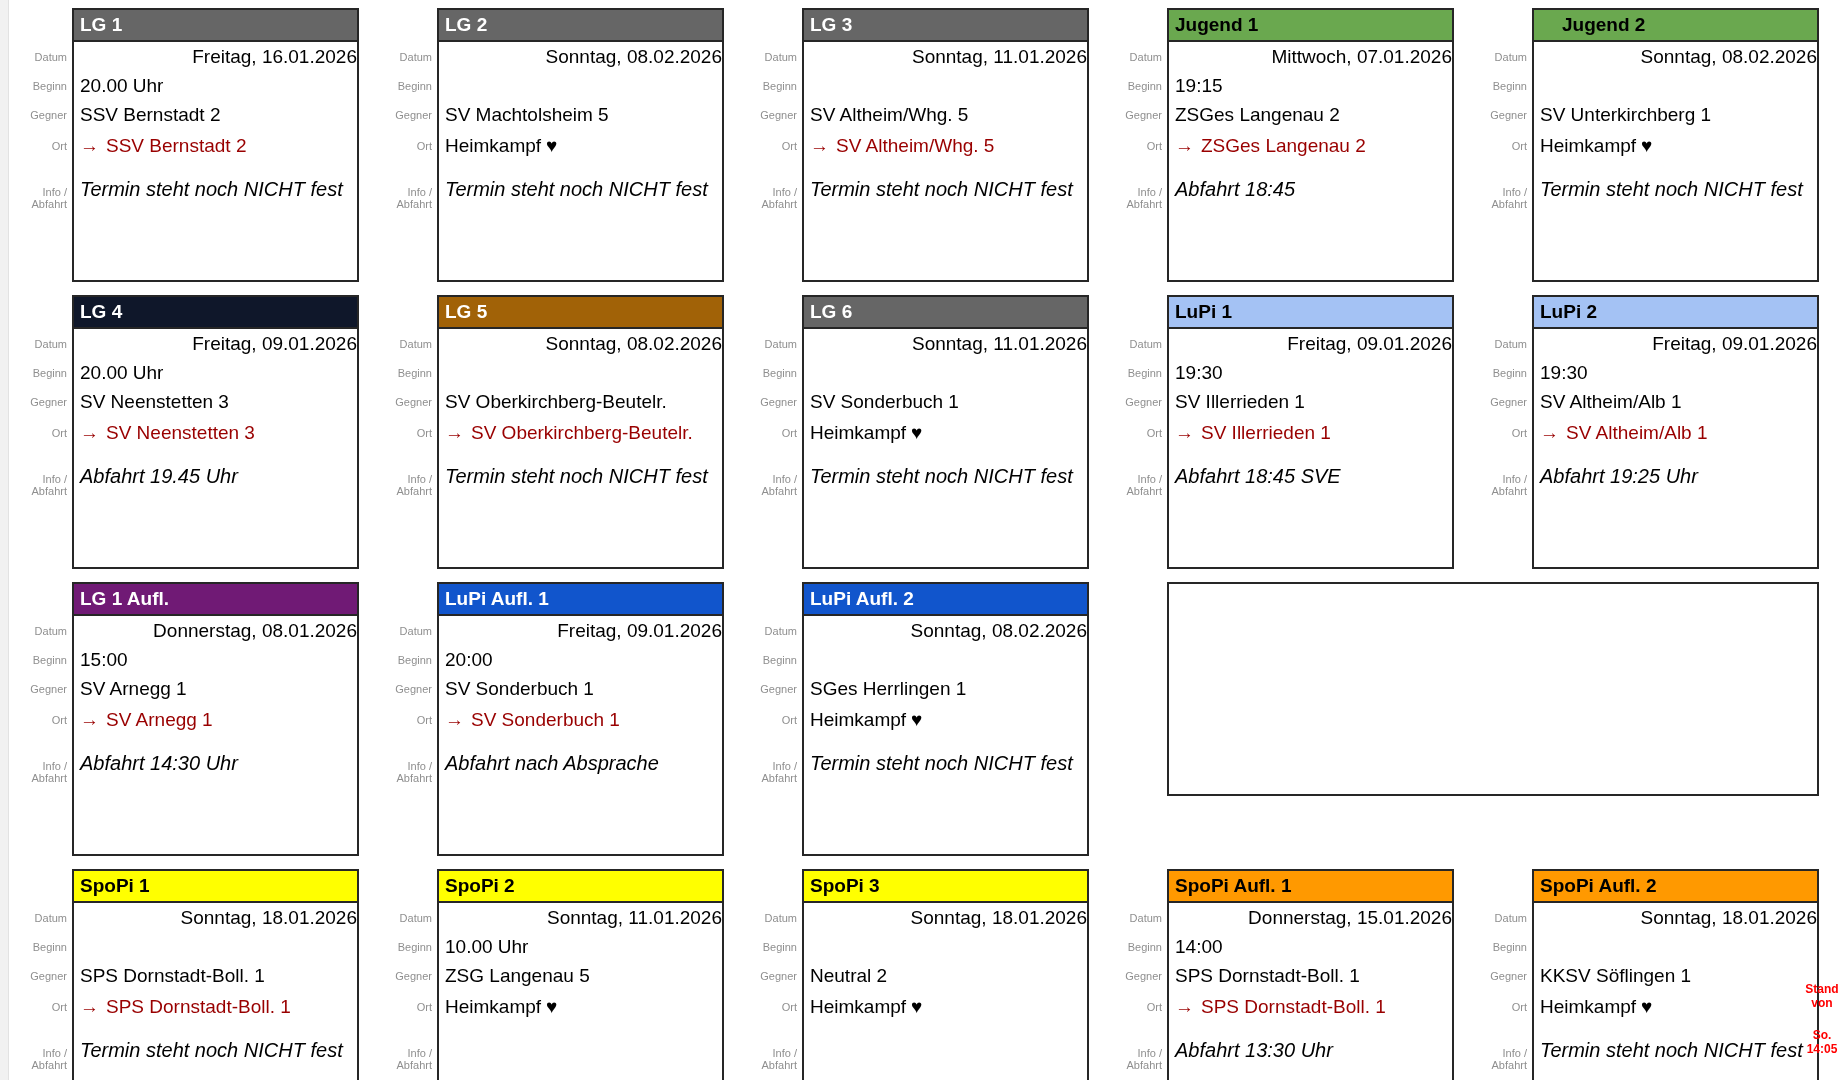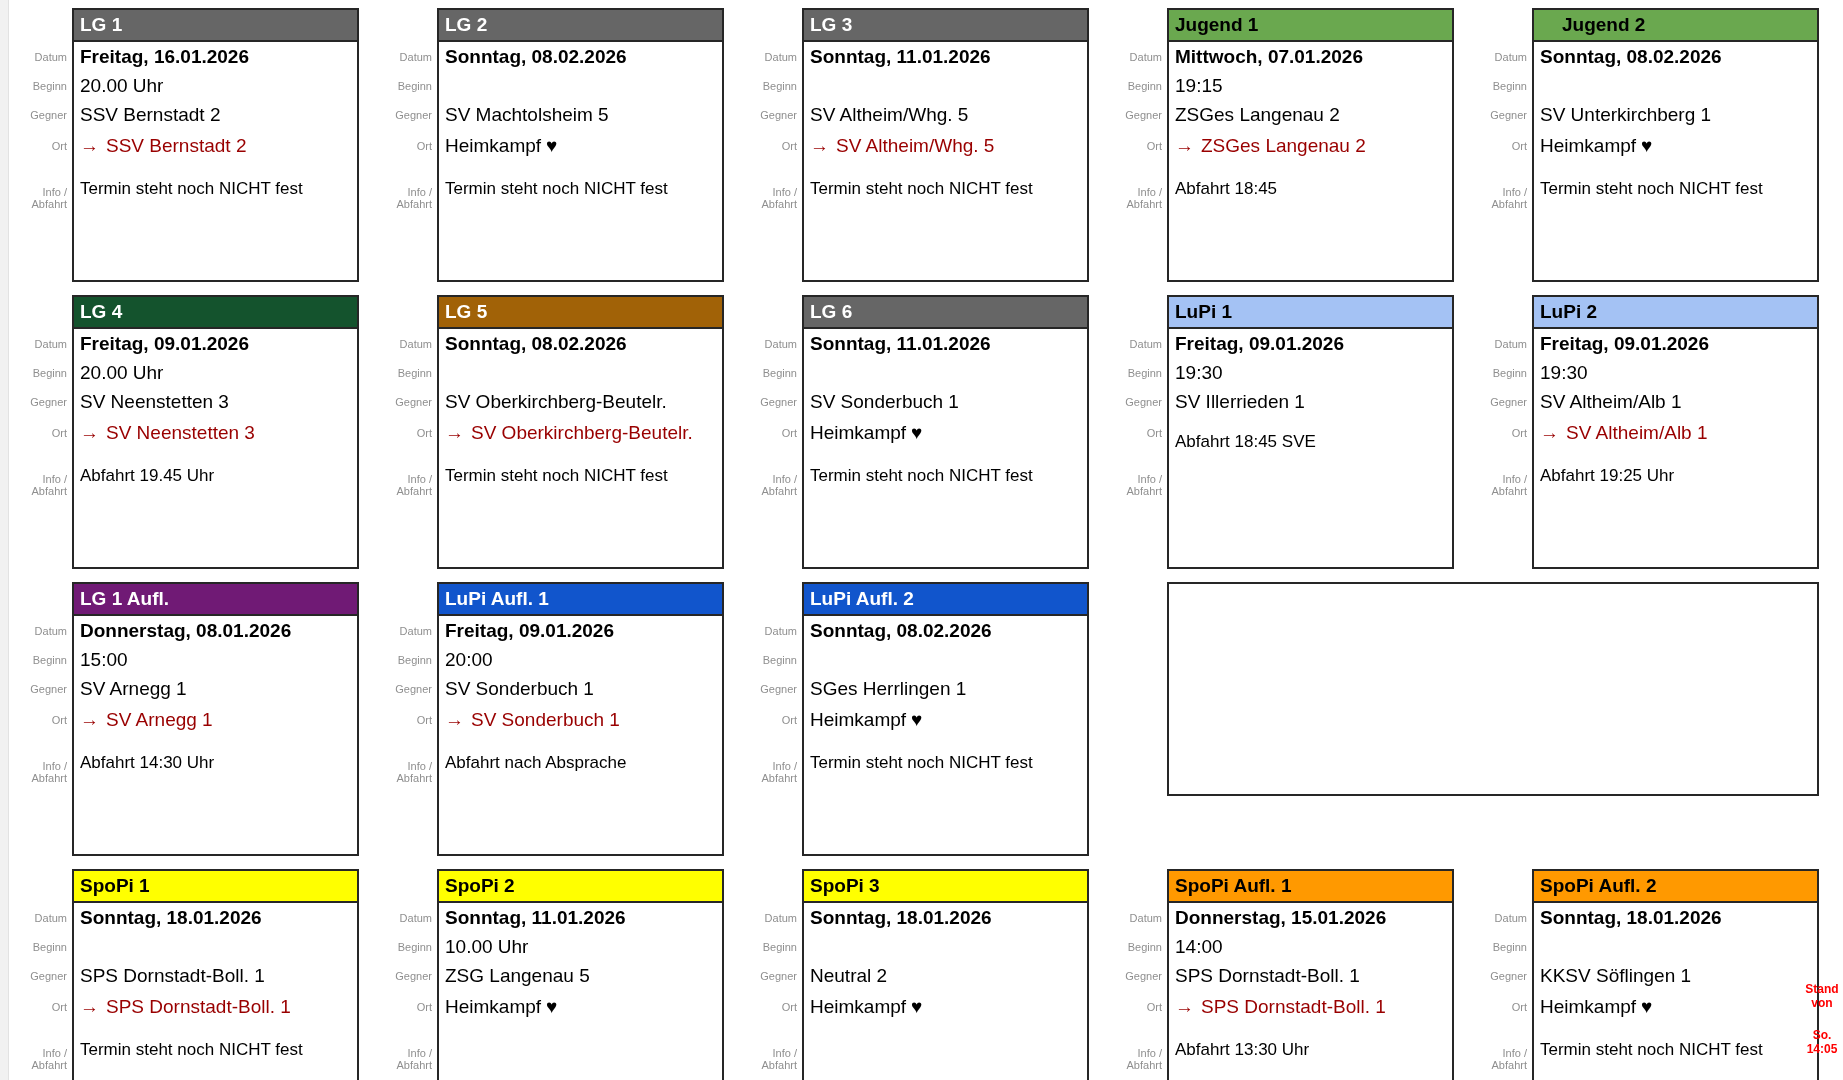--- a/index.html
+++ b/index.html
@@ -16,26 +16,26 @@
   .ls-datum,.ls-beginn,.ls-gegner{height:29px;}
   .ls-ort{height:34px;}
   .ls-gap{height:12px;}
   .ls-info{height:46px;flex-direction:column;align-items:flex-end;justify-content:center;}
   .card{flex:1;margin-right:16px;height:274px;box-sizing:border-box;background:#fff;
         border:2px solid #262626;overflow:hidden;}
   .card-header{height:32px;box-sizing:border-box;border-bottom:2px solid #262626;
         font-weight:bold;font-size:19px;line-height:30px;padding-left:6px;
         white-space:nowrap;overflow:hidden;}
   .crow{padding-left:6px;font-size:19px;white-space:nowrap;overflow:hidden;color:#000;}
-  .r-datum{height:29px;line-height:29px;font-weight:bold;}
+  .r-datum{height:29px;line-height:29px;font-weight:normal;text-align:right;}
   .r-beginn{height:29px;line-height:29px;}
   .r-gegner{height:29px;line-height:29px;}
   .r-ort{height:34px;line-height:34px;}
   .r-gap{height:12px;}
-  .r-info{height:46px;line-height:22px;font-size:17px;padding-top:3px;}
+  .r-info{height:46px;line-height:22px;font-style:italic;font-size:20px;padding-top:3px;}
   .r-ort.away{color:#990000;}
   .arrow{font-weight:bold;margin-right:7px;}
   .heart{margin-left:5px;}
   .empty-span{grid-column:4 / 6;display:flex;}
   .empty-pad{flex:0 0 62px;width:62px;}
   .empty-card{flex:1;margin-right:16px;height:214px;box-sizing:border-box;
         border:2px solid #262626;background:#fff;}
   .stand-note{position:absolute;right:-6px;top:982px;width:54px;text-align:center;
         font-size:12px;line-height:14px;font-weight:bold;}
   .stand-gap{height:18px;}
@@ -169,21 +169,21 @@
       <div class="label-slot ls-beginn">Beginn</div>
       <div class="label-slot ls-gegner">Gegner</div>
       <div class="label-slot ls-ort">Ort</div>
       <div class="label-slot ls-gap"></div>
       <div class="label-slot ls-info">
         <span>Info /</span>
         <span>Abfahrt</span>
       </div>
     </div>
     <div class="card">
-      <div class="card-header" style="background: #14532d; color: rgb(255, 255, 255);">LG 4</div>
+      <div class="card-header" style="background: #0f172a; color: rgb(255, 255, 255);">LG 4</div>
       <div class="crow r-datum">Freitag, 09.01.2026</div>
       <div class="crow r-beginn">20.00 Uhr</div>
       <div class="crow r-gegner">SV Neenstetten 3</div>
       <div class="crow r-ort away"><span class="arrow">→</span><span>SV Neenstetten 3</span></div>
       <div class="crow r-gap"></div>
       <div class="crow r-info">Abfahrt 19.45 Uhr</div>
     </div>
   </div>
 
   <div class="slot">
@@ -242,20 +242,21 @@
       <div class="label-slot ls-info">
         <span>Info /</span>
         <span>Abfahrt</span>
       </div>
     </div>
     <div class="card">
       <div class="card-header" style="background: rgb(164, 194, 244); color: rgb(0, 0, 0);">LuPi 1</div>
       <div class="crow r-datum">Freitag, 09.01.2026</div>
       <div class="crow r-beginn">19:30</div>
       <div class="crow r-gegner">SV Illerrieden 1</div>
+      <div class="crow r-ort away"><span class="arrow">→</span><span>SV Illerrieden 1</span></div>
       <div class="crow r-gap"></div>
       <div class="crow r-info">Abfahrt 18:45 SVE</div>
     </div>
   </div>
 
   <div class="slot">
     <div class="labels">
       <div class="label-slot ls-datum">Datum</div>
       <div class="label-slot ls-beginn">Beginn</div>
       <div class="label-slot ls-gegner">Gegner</div>

